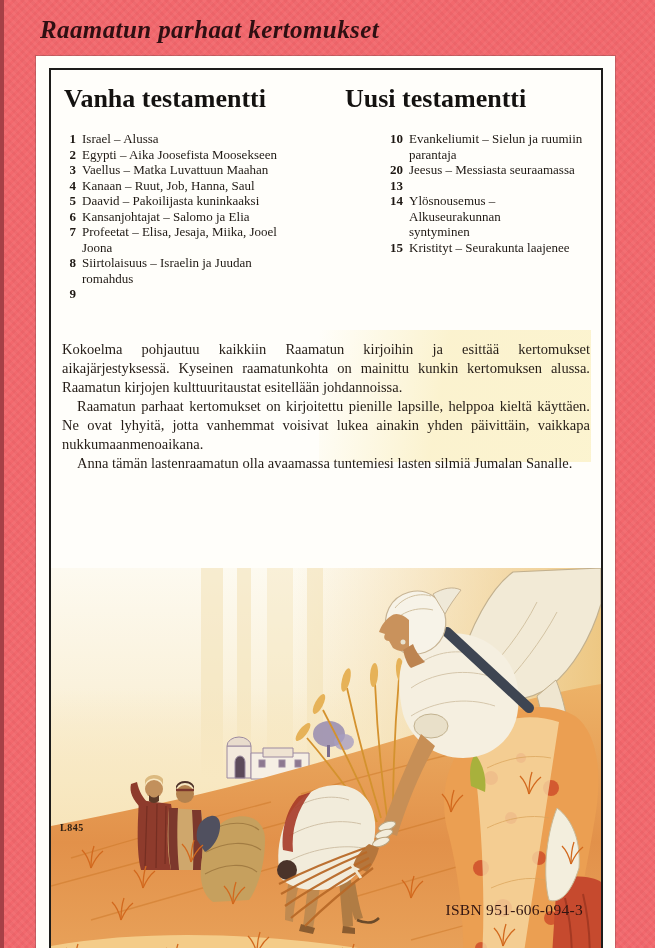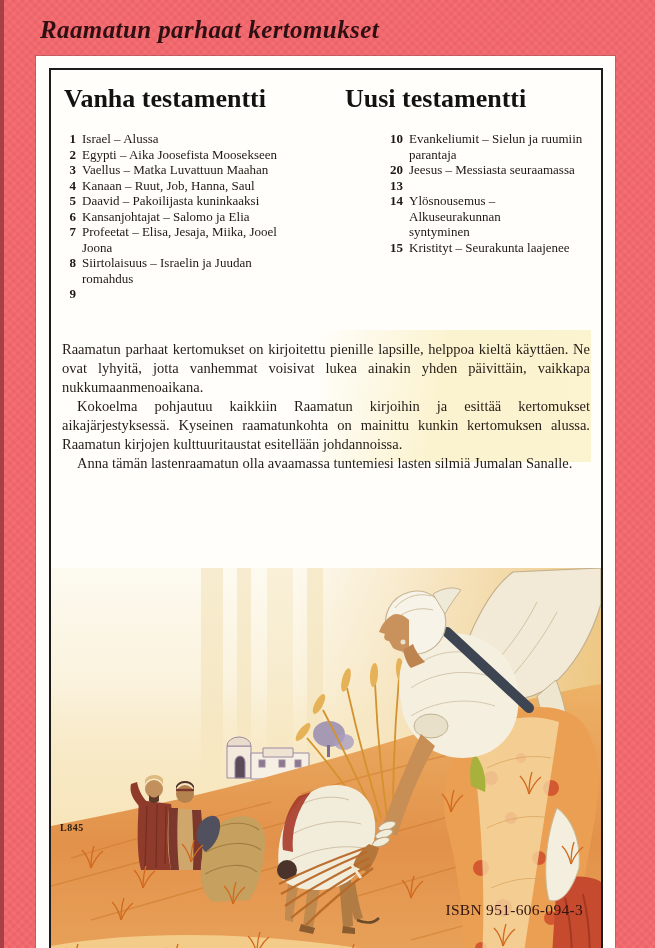--- a/index.html
+++ b/index.html
@@ -156,22 +156,22 @@
           </li>
         <li class="item">
             <span class="num">15</span>
             <span class="txt">Kristityt – Seurakunta laajenee</span>
           </li>
       </ol>
 
       <div class="wash"></div>
 
       <div class="blurb">
+        <p>Kokoelma pohjautuu kaikkiin Raamatun kirjoihin ja esittää kertomukset aikajärjestyksessä. Kyseinen raamatunkohta on mainittu kunkin kertomuksen alussa. Raamatun kirjojen kulttuuritaustat esitellään johdannoissa.</p>
         <p>Raamatun parhaat kertomukset on kirjoitettu pienille lapsille, helppoa kieltä käyttäen. Ne ovat lyhyitä, jotta vanhemmat voisivat lukea ainakin yhden päivittäin, vaikkapa nukkumaanmenoaikana.</p>
-        <p>Kokoelma pohjautuu kaikkiin Raamatun kirjoihin ja esittää kertomukset aikajärjestyksessä. Kyseinen raamatunkohta on mainittu kunkin kertomuksen alussa. Raamatun kirjojen kulttuuritaustat esitellään johdannoissa.</p>
         <p>Anna tämän lastenraamatun olla avaamassa tuntemiesi lasten silmiä Jumalan Sanalle.</p>
       </div>
 
       <svg class="illus" viewBox="0 0 550 404" preserveAspectRatio="none" xmlns="http://www.w3.org/2000/svg">
         <defs>
           <linearGradient id="sky" x1="0" y1="0" x2="0" y2="1">
             <stop offset="0" stop-color="#fdfaf0"></stop>
             <stop offset="0.5" stop-color="#f8ecce"></stop>
             <stop offset="1" stop-color="#f1d49c"></stop>
           </linearGradient>

